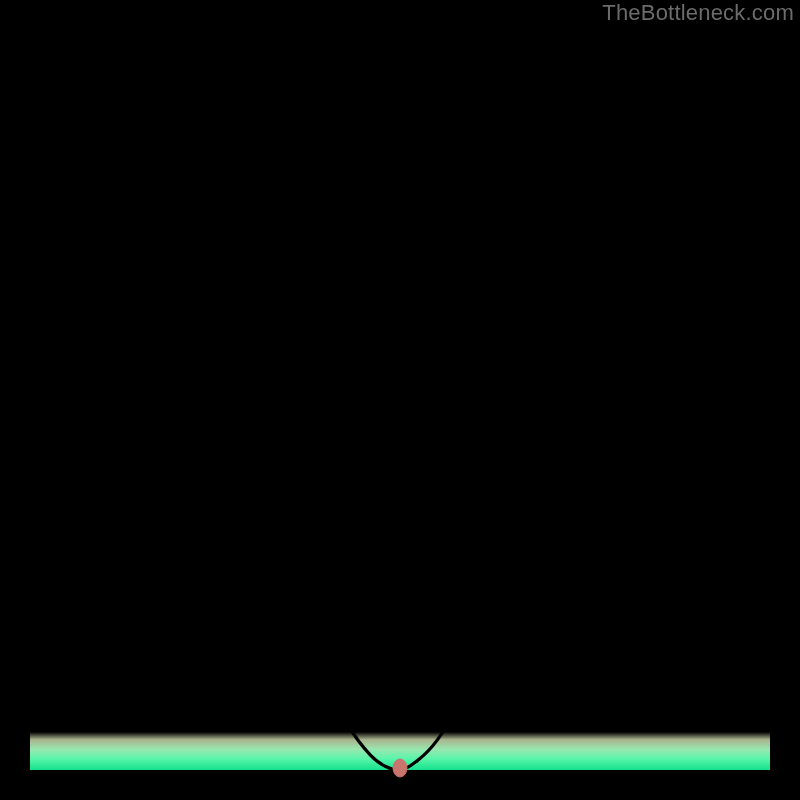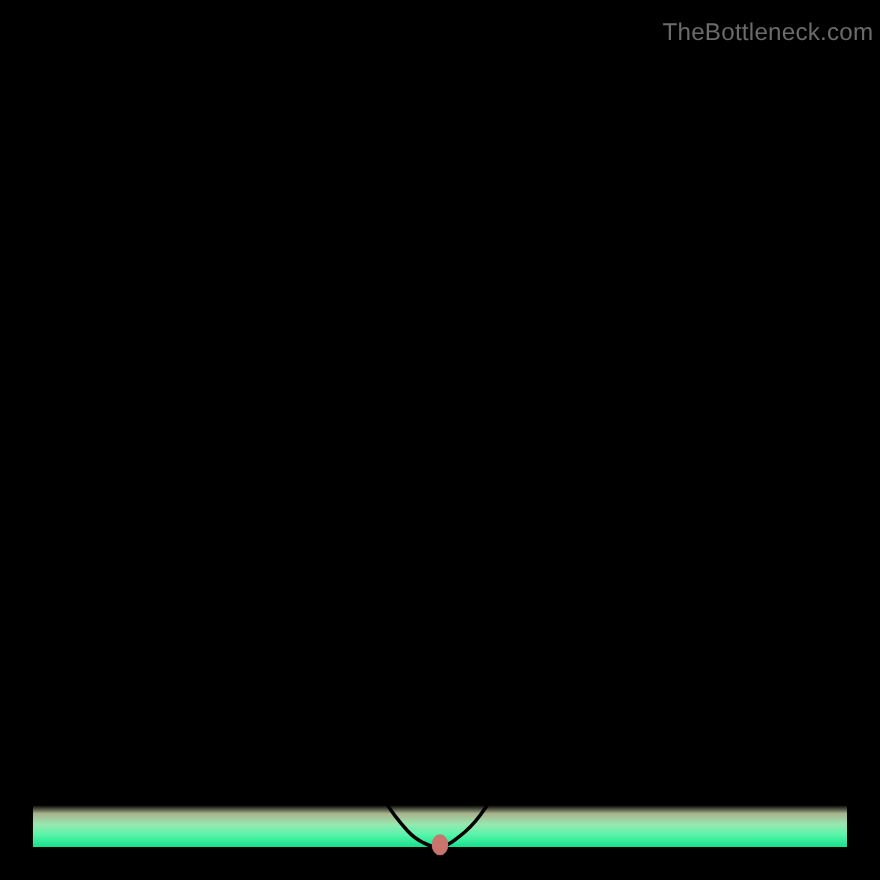--- a/index.html
+++ b/index.html
@@ -19,21 +19,20 @@
   }
   .watermark {
     position: absolute;
     top: 0px;
     right: 6px;
     color: #6b6b6b;
     font-size: 22px;
     font-weight: 500;
     letter-spacing: 0.2px;
     user-select: none;
-    margin-top: 16px;
   }
   .plot-area {
     position: absolute;
     left: 30px;
     top: 30px;
     width: 740px;
     height: 740px;
     
     background:
       linear-gradient(to bottom,

